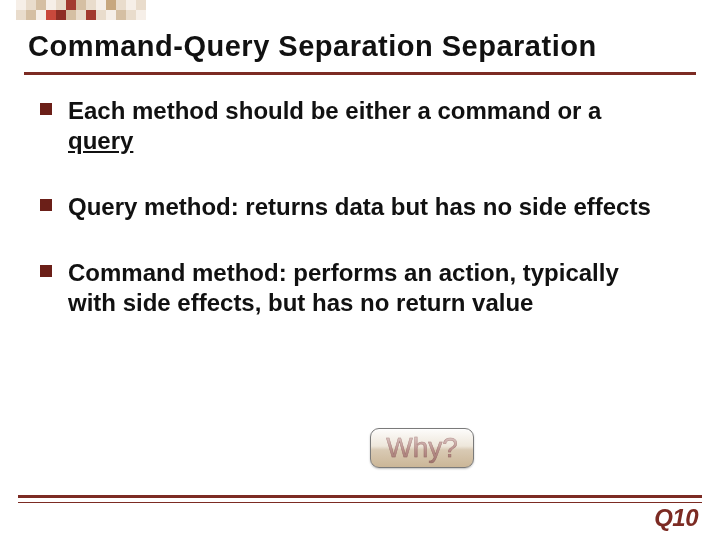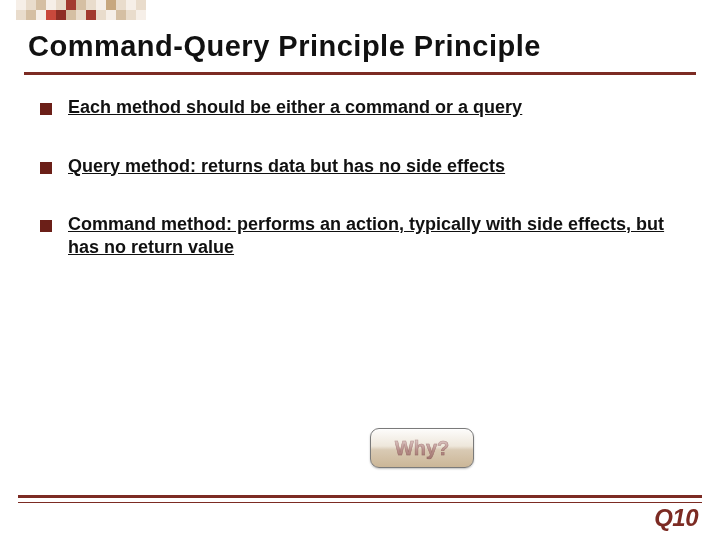--- a/index.html
+++ b/index.html
@@ -67,41 +67,40 @@
   }
   .bullet {
     width: 12px;
     height: 12px;
     background: #6b1f18;
     margin-top: 7px;
     margin-right: 16px;
     flex: 0 0 12px;
   }
   .text {
-    font-size: 18px;
+    font-size: 24px;
     line-height: 1.25;
     font-weight: 700;
     color: #111;
-    text-decoration: underline;
   }
   .why-btn {
     position: absolute;
     left: 370px;
     top: 428px;
     width: 102px;
     height: 38px;
     border: 1px solid #7a7a7a;
     border-radius: 9px;
     background: linear-gradient(to bottom, #fdfcfb 0%, #eee7db 45%, #d9cab4 55%, #cbb697 100%);
     box-shadow: 0 1px 2px rgba(0,0,0,0.25), inset 0 1px 0 rgba(255,255,255,0.6);
     text-align: center;
   }
   .why-label {
-    font-size: 20px;
-    font-weight: 700;
+    font-size: 28px;
+    font-weight: 400;
     line-height: 38px;
     background: linear-gradient(to bottom, #e9d9d7 0%, #b88f8b 60%, #a07670 100%);
     -webkit-background-clip: text;
     background-clip: text;
     color: transparent;
     -webkit-text-stroke: 0.5px rgba(120,70,65,0.4);
   }
   .footer-line-thick {
     position: absolute;
     left: 18px;
@@ -158,21 +157,21 @@
       <div class="cell c1"></div>
       <div class="cell c4"></div>
     <div class="cell c1"></div>
       <div class="cell c0"></div>
       <div class="cell c2"></div>
       <div class="cell c1"></div>
       <div class="cell c0"></div>
   </div>
 </div>
 
-<div class="title">Command-Query Principle Principle</div>
+<div class="title">Command-Query Separation Separation</div>
 <div class="title-underline"></div>
 
 <div class="body">
   <div class="item">
     <div class="bullet"></div>
     <div class="text">
       <span>Each </span><b><span>method</span></b><span> should be either a </span><b><span>command</span></b><span> or a </span><b><u><span>query</span></u></b><span></span>
     </div>
   </div>
   <div class="item">

